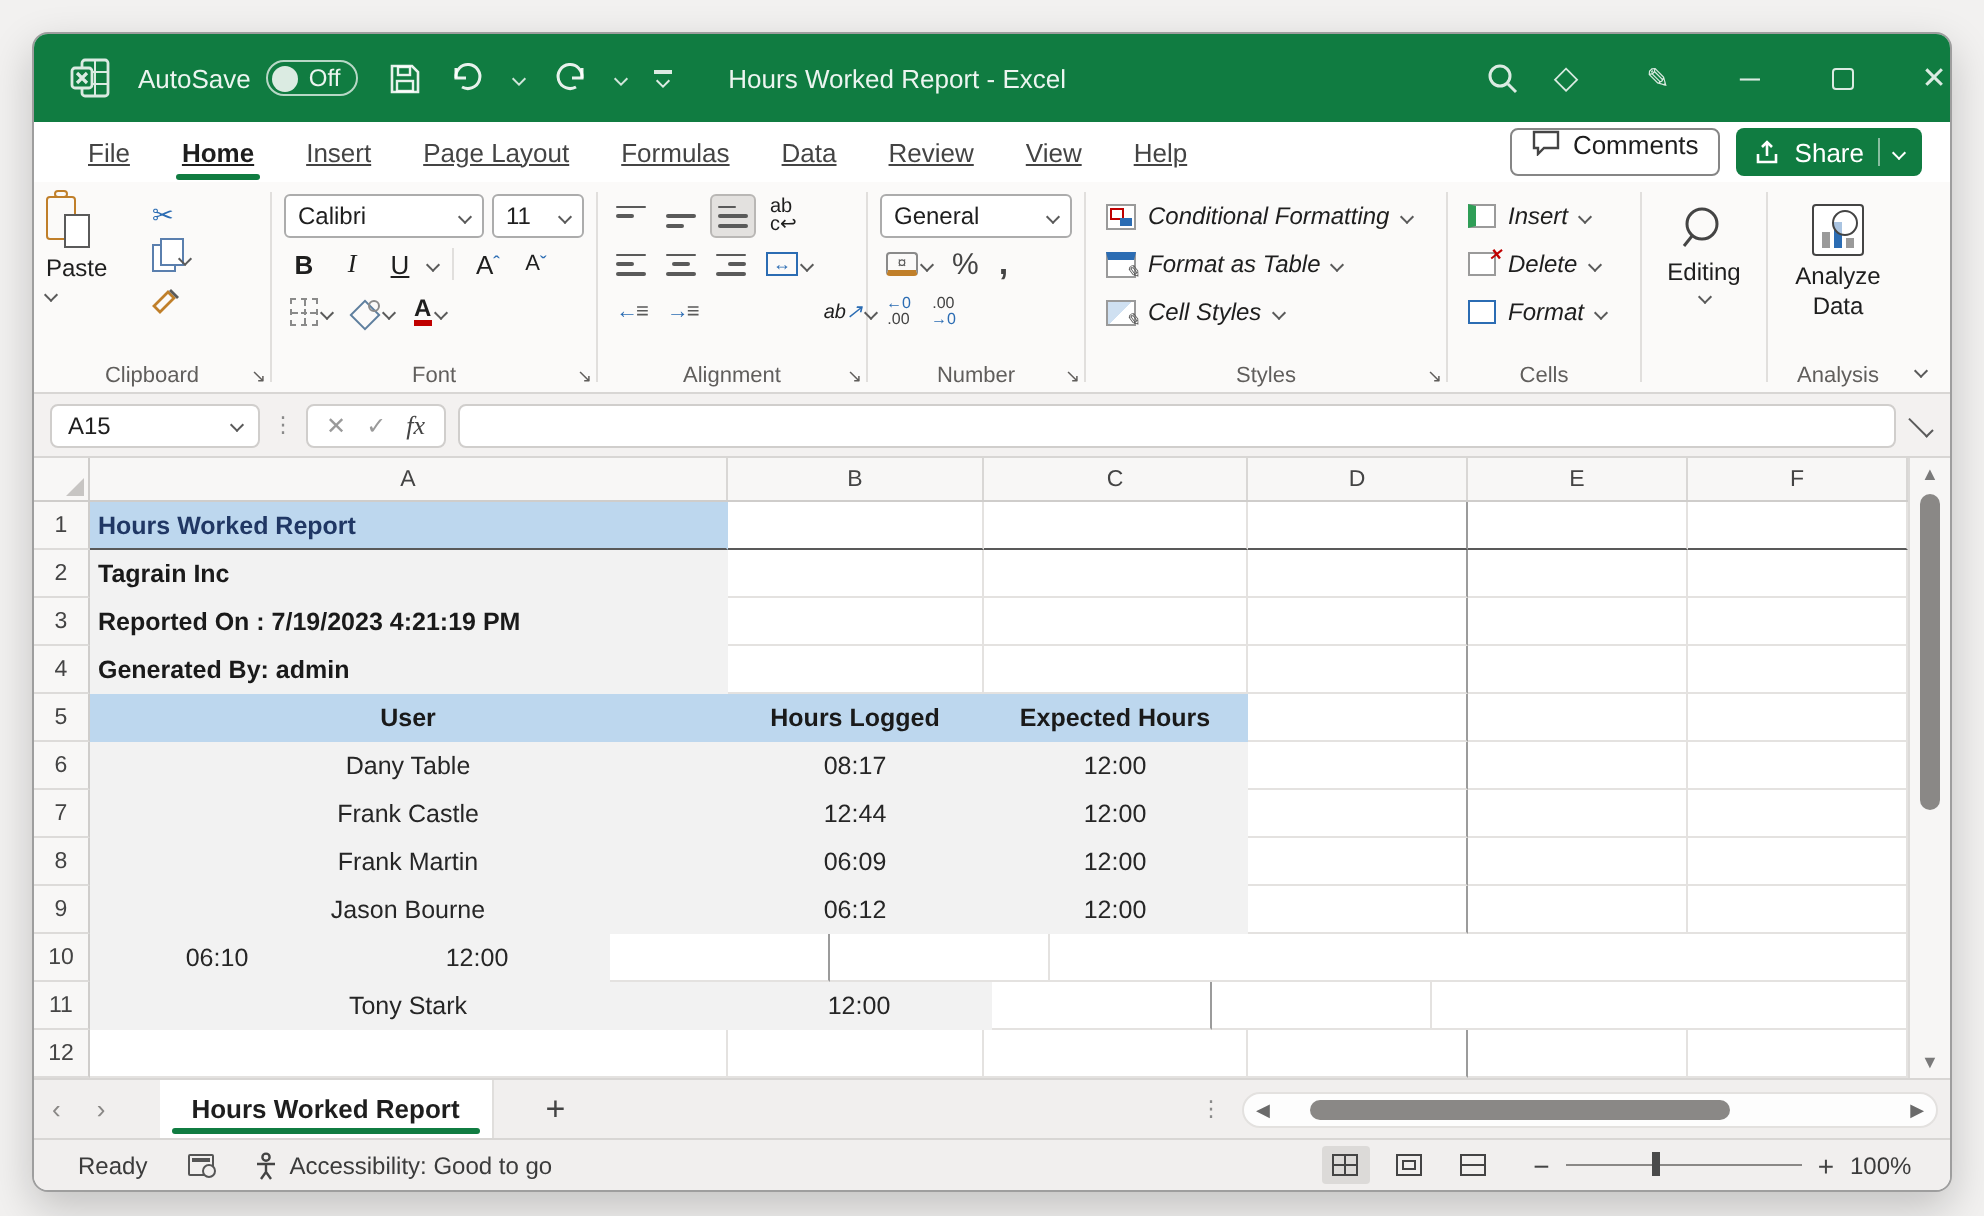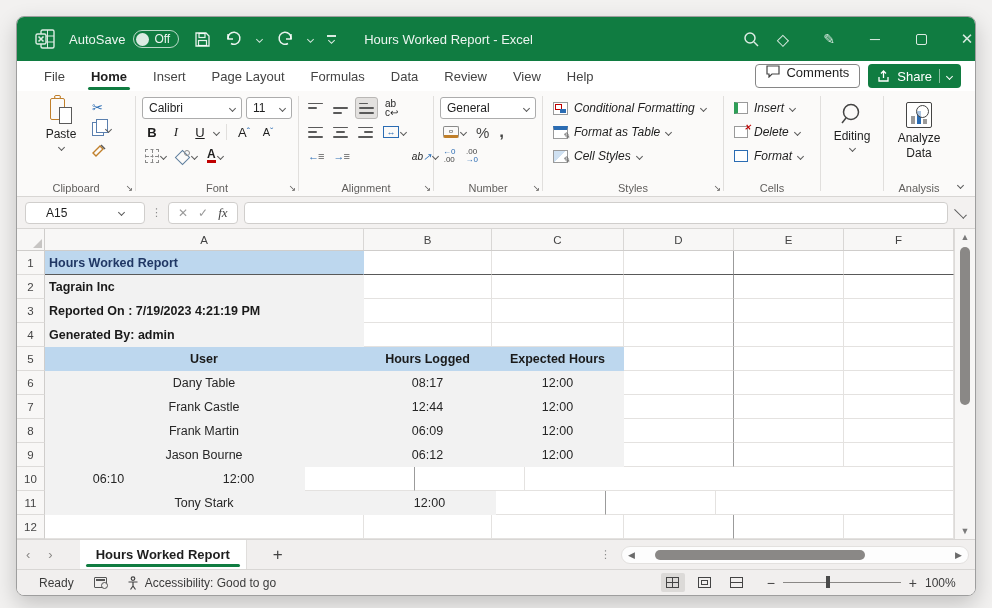--- a/index.html
+++ b/index.html
@@ -18,41 +18,41 @@
   .chev { display:inline-block; width:5px; height:5px; border-right:1.3px solid currentColor; border-bottom:1.3px solid currentColor; transform:rotate(45deg); }
   .tb-title { flex:0 0 auto; margin-left:28px; white-space:nowrap; }
   .tb-search { margin-left:210px; }
   .tb-right { margin-left:auto; display:flex; align-items:center; height:100%; }
   .tb-btn { width:46px; height:100%; display:flex; align-items:center; justify-content:center; color:rgba(255,255,255,.85); font-size:14px; }
   .maxbox { width:11px; height:11px; border:1.3px solid rgba(255,255,255,.85); border-radius:2px; }
 
   
   .tabrow { height:30px; background:#ffffff; display:flex; align-items:center; font-size:13px; color:#444; flex:0 0 auto; }
   .rtabs { display:flex; align-items:center; height:100%; padding-left:14px; }
-  .rtab { padding:0 13px; height:100%; display:flex; align-items:center; position:relative; cursor:default; }
+  .rtab { padding:0 13px; height:100%; display:flex; align-items:center; position:relative; cursor:default;text-decoration:underline; }
   .rtab.active { font-weight:bold; color:#1e1e1e; }
   .rtab.active::after { content:""; position:absolute; left:10px; right:10px; bottom:1px; height:3px; border-radius:2px; background:#107C41; }
   .tabrow-right { margin-left:auto; display:flex; align-items:center; gap:8px; padding-right:14px; }
   .cmt-btn { display:flex; align-items:flex-start; gap:6px; border:1px solid #868686; border-radius:4px; background:#fff; height:24px; padding:0 10px; font-size:13px; color:#1e1e1e; }
   .share-btn { display:flex; align-items:center; gap:7px; border-radius:4px; background:#107C41; height:24px; padding:0 9px; font-size:13px; color:#fff; }
   .share-div { width:1px; height:14px; background:rgba(255,255,255,.5); }
 
   
   .ribbon { height:106px; background:#fbfaf9; border-bottom:1px solid #d8d6d4; display:flex; flex:0 0 auto; position:relative; font-size:12px; color:#1e1e1e; }
   .grp { position:relative; padding:5px 6px 18px; display:flex; flex-direction:column; }
   .grp-label { position:absolute; bottom:2px; left:0; right:0; text-align:center; font-size:11px; color:#605e5c; }
   .launcher { position:absolute; right:2px; bottom:3px; font-size:9px; color:#605e5c; }
   .sep { width:1px; background:#e1dfdd; margin:5px 0; flex:0 0 auto; }
   .rb-sm { height:22px; display:flex; align-items:center; gap:2px; padding:0 3px; border-radius:3px; }
   .rb-row { display:flex; align-items:center; height:24px; gap:4px; }
   .combo { border:1px solid #acacac; background:#fff; border-radius:3px; display:flex; align-items:center; justify-content:space-between; height:22px; padding:0 6px; color:#1e1e1e; }
   .small-chev { color:#5a5a5a; }
 
   
-  .paste-col { display:flex; flex-direction:column; align-items:center; width:44px;margin-left:16px; }
+  .paste-col { display:flex; flex-direction:column; width:44px; }
   .clip-icn { width:22px; height:26px; position:relative; margin-top:2px; }
   .clip-back { position:absolute; left:0; top:0; width:15px; height:22px; border:1.6px solid #c07f2a; border-radius:2px; }
   .clip-tab { position:absolute; left:4px; top:-3px; width:7px; height:4px; border:1.4px solid #c07f2a; border-radius:2px; background:#fbfaf9; }
   .clip-page { position:absolute; right:0; bottom:0; width:13px; height:17px; background:#fff; border:1.4px solid #5a5a5a; }
   .cb-right { display:flex; flex-direction:column; justify-content:flex-start; margin-left:6px; }
   .copy-icn { width:12px; height:14px; border:1.4px solid #5a7fae; position:relative; background:#fff; }
   .copy-icn::after { content:""; position:absolute; left:3px; top:-4px; width:10px; height:12px; border:1.4px solid #5a7fae; background:#fff; }
 
   
   .fbtn { font-size:13px; width:20px; height:20px; display:flex; align-items:center; justify-content:center; border-radius:3px; color:#1e1e1e; }
@@ -100,21 +100,21 @@
 
   
   .bigbtn { display:flex; flex-direction:column; align-items:center; justify-content:flex-start; padding:6px 6px 0; gap:3px; }
   .anl-icn { width:26px; height:26px; border:1.5px solid #444; border-radius:2px; position:relative; background:#fff; display:flex; align-items:flex-end; justify-content:center; gap:2px; padding:3px 4px; }
   .anl-icn i { display:block; width:4px; background:#9a9a9a; } .anl-icn i.b { background:#2b6cb3; }
   .anl-icn::after { content:""; position:absolute; right:2px; top:2px; width:11px; height:11px; border:1.5px solid #444; border-radius:50%; background:rgba(255,255,255,.6); }
   .collapse-chv { position:absolute; right:12px; bottom:8px; color:#5a5a5a; }
 
   
   .formularow { height:32px; background:#f3f1f0; display:flex; align-items:center; padding:0 8px; gap:6px; flex:0 0 auto; border-bottom:1px solid #d8d6d4; }
-  .namebox { width:120px; height:22px; background:#fff; border:1px solid #d0cecc; border-radius:4px; display:flex; align-items:center; justify-content:space-between; padding:0 20px; font-size:12px; color:#1e1e1e; }
+  .namebox { width:105px; height:22px; background:#fff; border:1px solid #d0cecc; border-radius:4px; display:flex; align-items:center; justify-content:space-between; padding:0 8px; font-size:12px; color:#1e1e1e; }
   .dots3 { color:#8a8a8a; font-size:11px; letter-spacing:0; }
   .fx-box { height:22px; background:#fff; border:1px solid #d0cecc; border-radius:4px; display:flex; align-items:center; gap:10px; padding:0 9px; color:#9a9a9a; font-size:12px; }
   .fx-it { font-style:italic; font-family:"Liberation Serif", serif; color:#444; font-size:13px; }
   .fml-input { flex:1; height:22px; background:#fff; border:1px solid #d0cecc; border-radius:4px; padding:0 8px; font-size:12px; color:#1e1e1e; display:flex; align-items:center; }
   .fml-exp { color:#5a5a5a; padding:0 6px; }
 
   
   .gridwrap { flex:1 1 auto; display:flex; background:#fff; overflow:hidden; }
   .gridmain { flex:1 1 auto; display:flex; flex-direction:column; overflow:hidden; }
   .colhead { height:22px; display:flex; background:#f8f7f6; border-bottom:1px solid #cfcdcb; flex:0 0 auto; }

